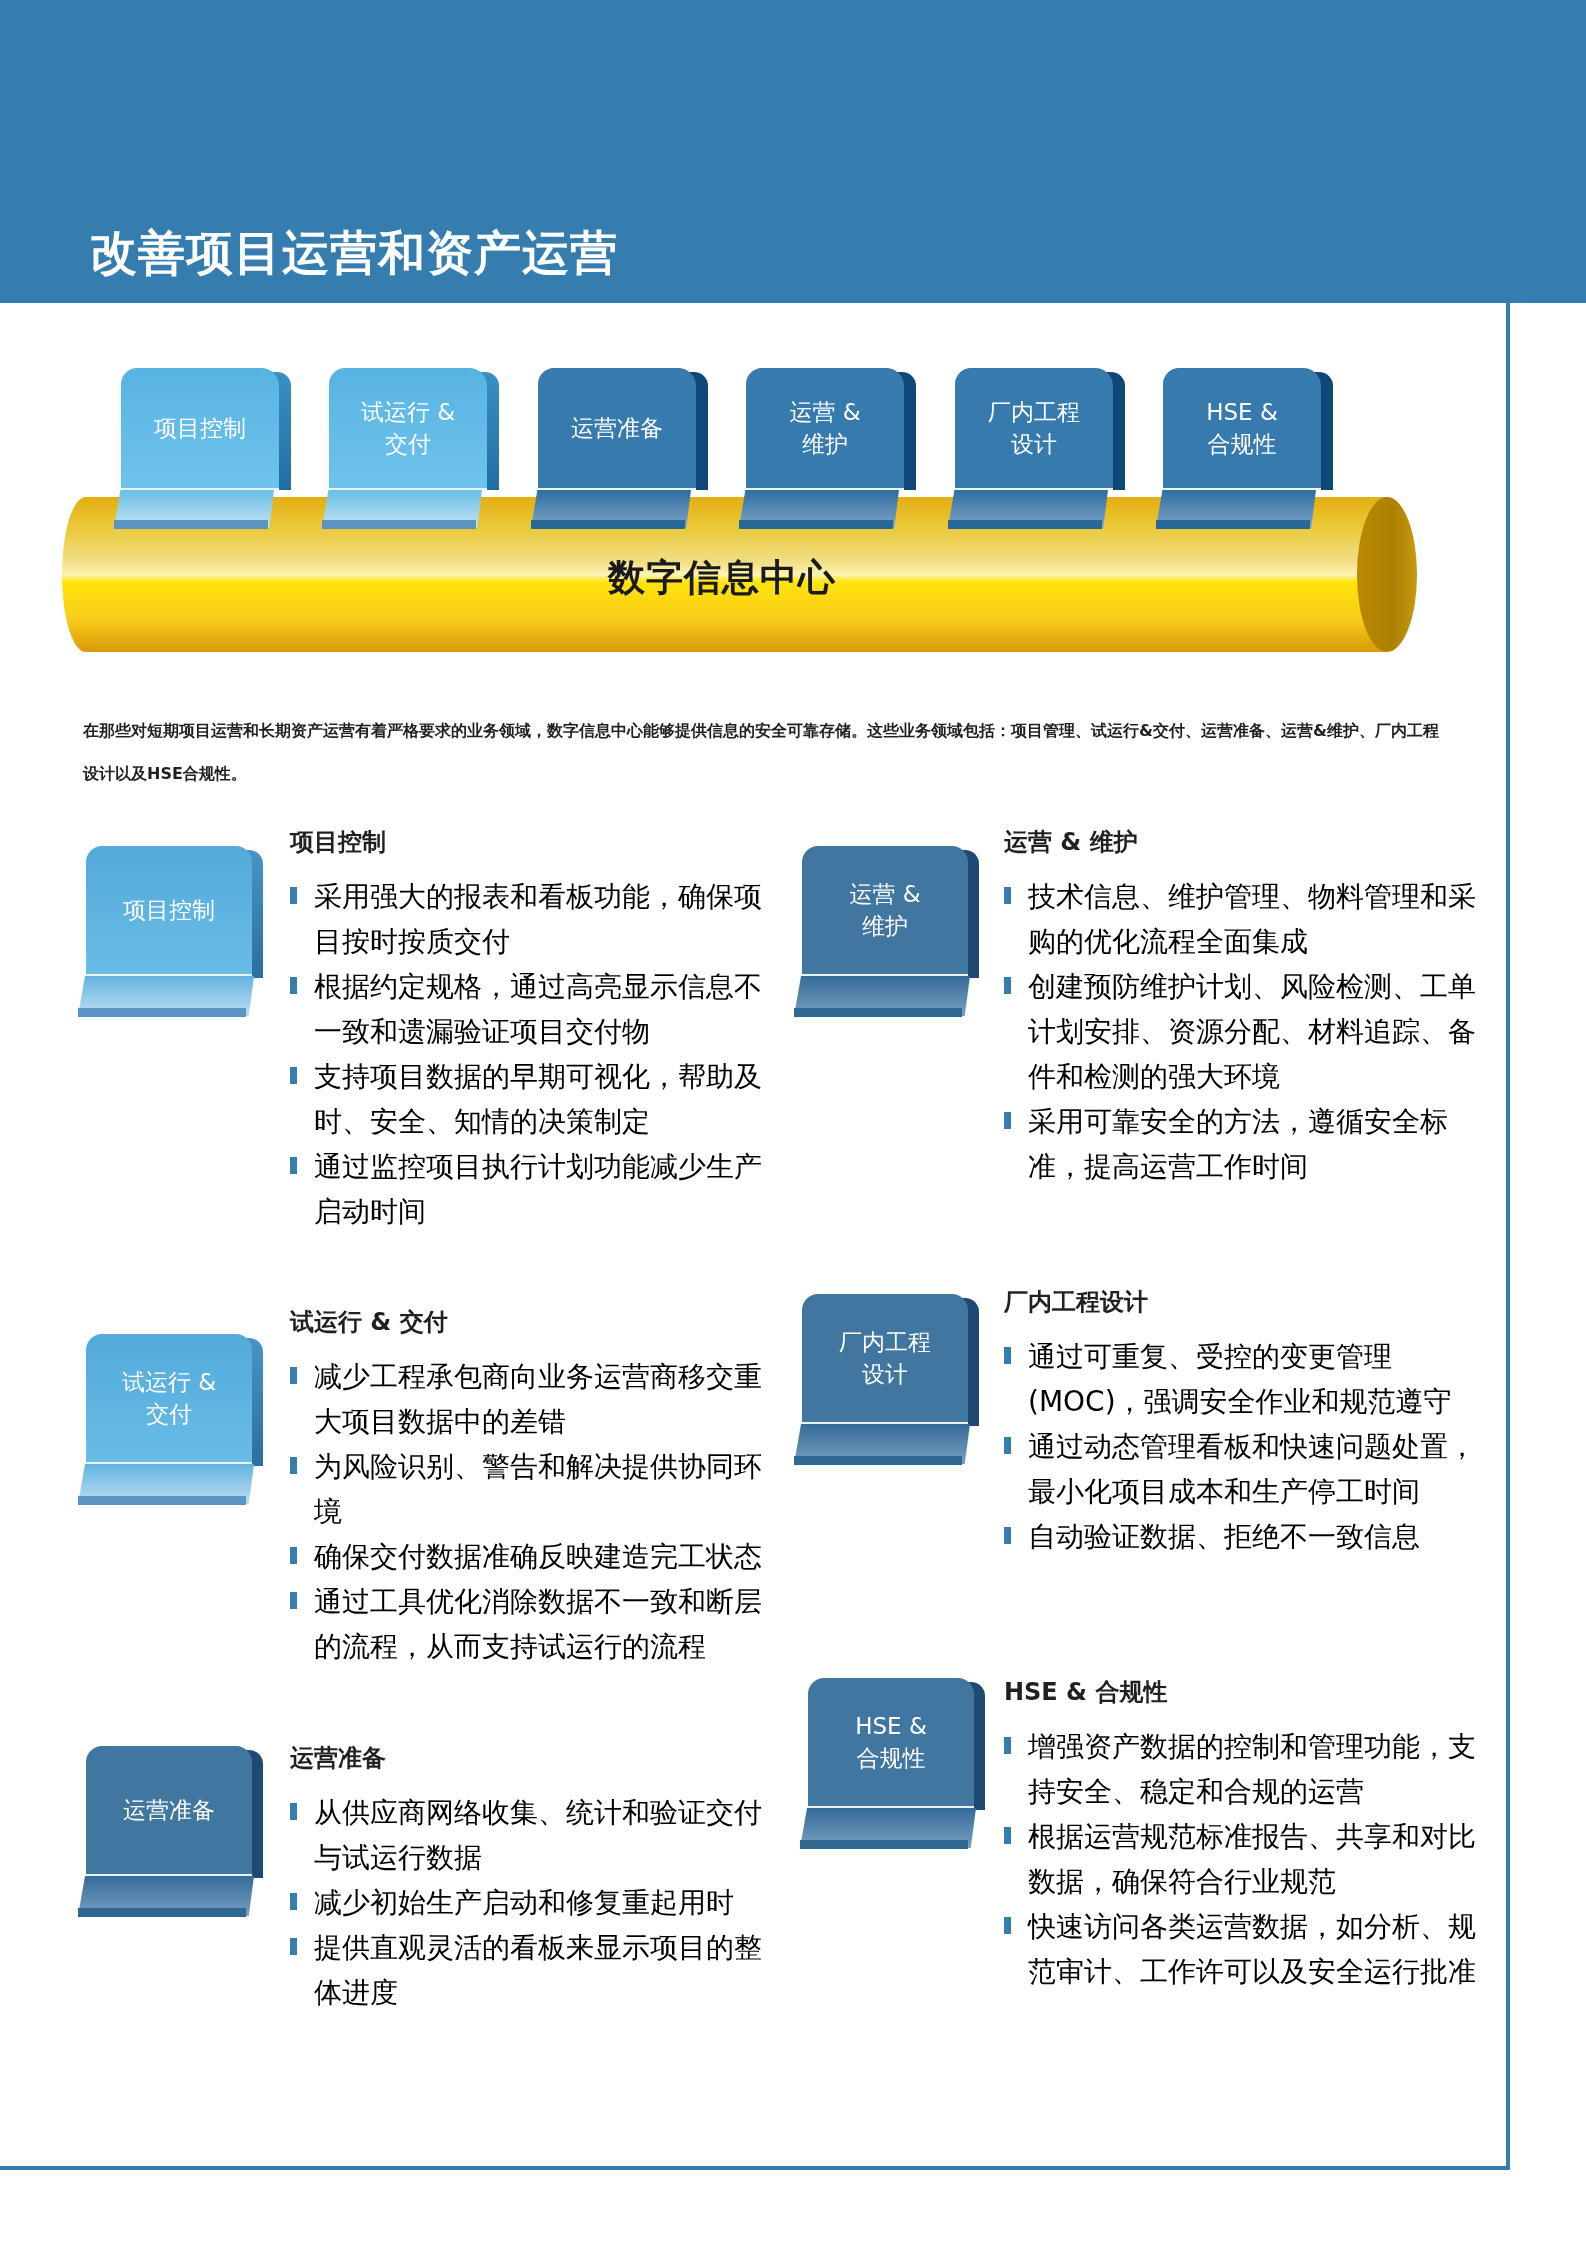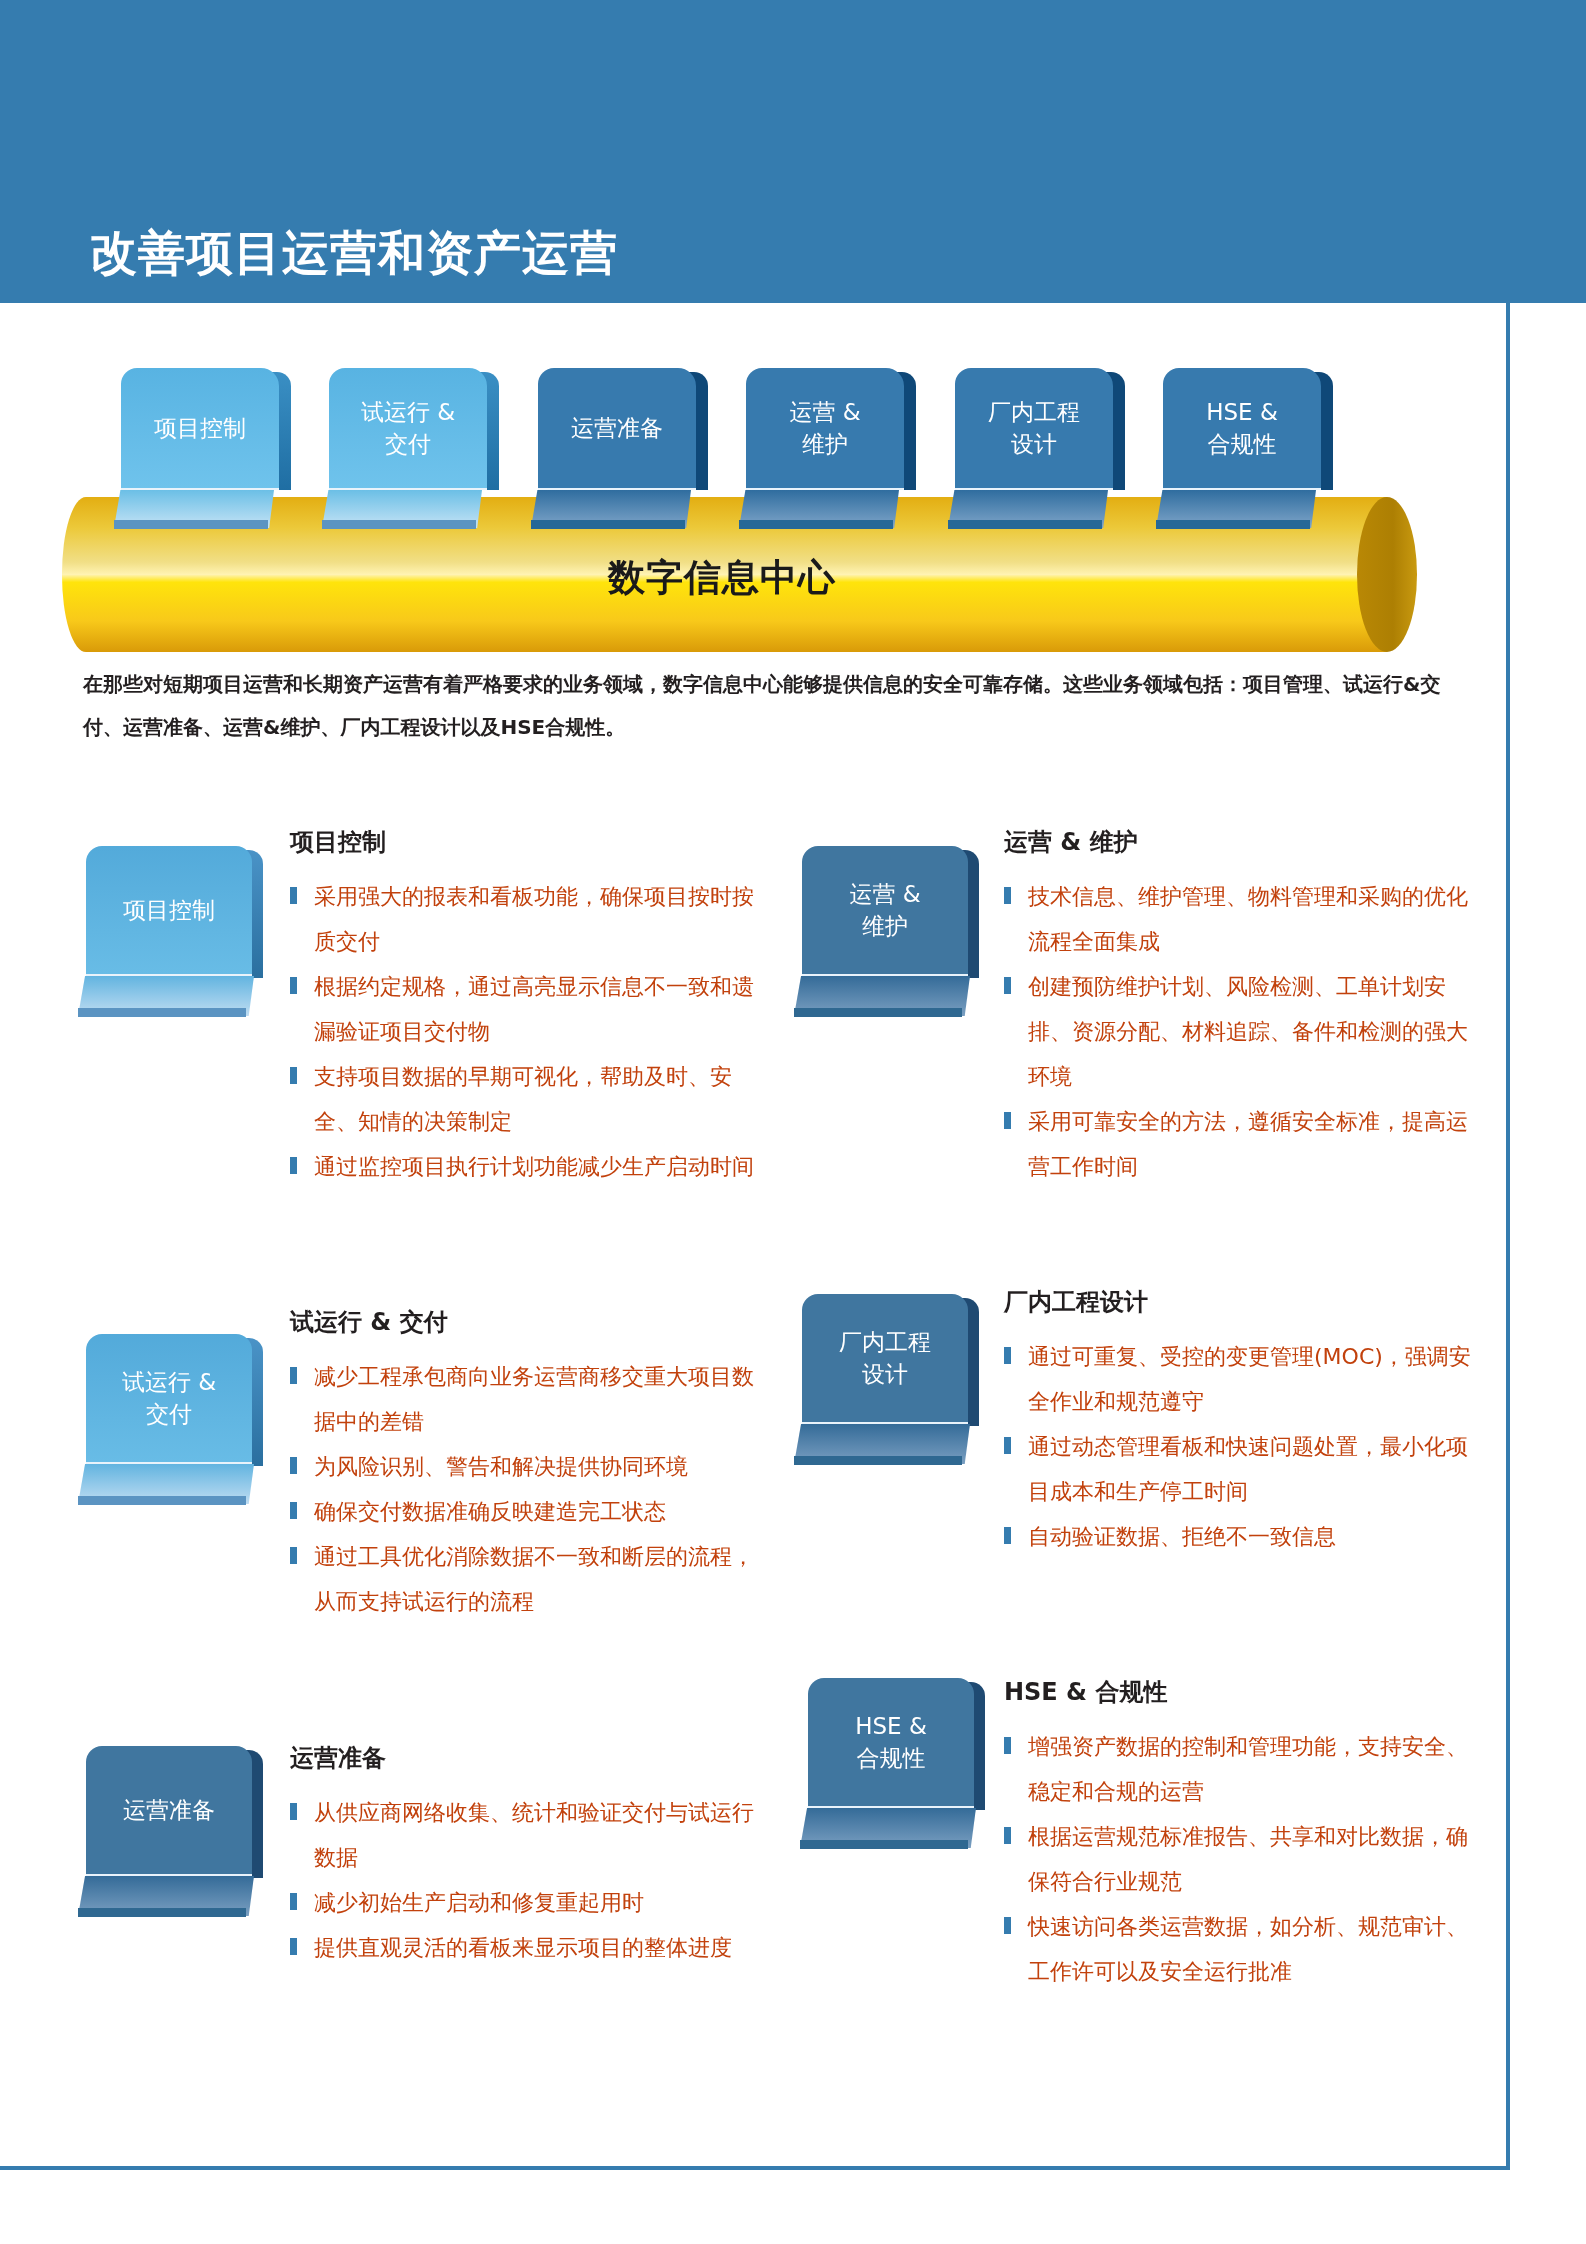--- a/index.html
+++ b/index.html
@@ -70,22 +70,22 @@
   .tab.light .tab-side { background: linear-gradient(to bottom, #3a8fc4, #1f6ea3); }
   .tab.light .tab-lip { background: linear-gradient(to bottom, #6bbfe6, #c5e3f5); }
   .tab.light .tab-lip-edge { background: #5b94c2; }
   .tab.dark .tab-face { background: #377aae; }
   .tab.dark .tab-side { background: #0f4878; }
   .tab.dark .tab-lip { background: linear-gradient(to bottom, #2f6d9f, #7fa5c9); }
   .tab.dark .tab-lip-edge { background: #266897; }
 
   
   .intro {
-    position: absolute; left: 83px; top: 663px; width: 1360px;
-    font-size: 20px; font-weight: bold; line-height: 43px; color: #231f20;
+    position: absolute; left: 83px; top: 709px; width: 1360px;
+    font-size: 16px; font-weight: bold; line-height: 43px; color: #231f20;
   }
 
   
   .section { position: absolute; width: 700px; }
   .section .stab { position: absolute; left: 0; top: 0; width: 200px; height: 180px; }
   .stab .stab-side {
     position: absolute; left: 165px; top: 4px; width: 20px; height: 128px;
     border-radius: 0 14px 0 0;
   }
   .stab .stab-face {
@@ -115,21 +115,21 @@
   .section .s-title {
     position: absolute; left: 212px; top: 0;
     font-size: 24px; font-weight: bold; color: #231f20; white-space: nowrap;
   }
   .section ul {
     position: absolute; left: 212px; top: 48px; margin: 0; padding: 0;
     list-style: none; width: 480px;
   }
   .section li {
     position: relative; padding-left: 24px;
-    font-size: 22px; line-height: 45px; color: #c2410c;
+    font-size: 28px; line-height: 45px; color: #000000;
   }
   .section li .bullet {
     position: absolute; left: 0; top: 13px; width: 7px; height: 17px;
     background: #357caf;
   }
 </style>
 </head>
 <body>
 
 <div class="header">

